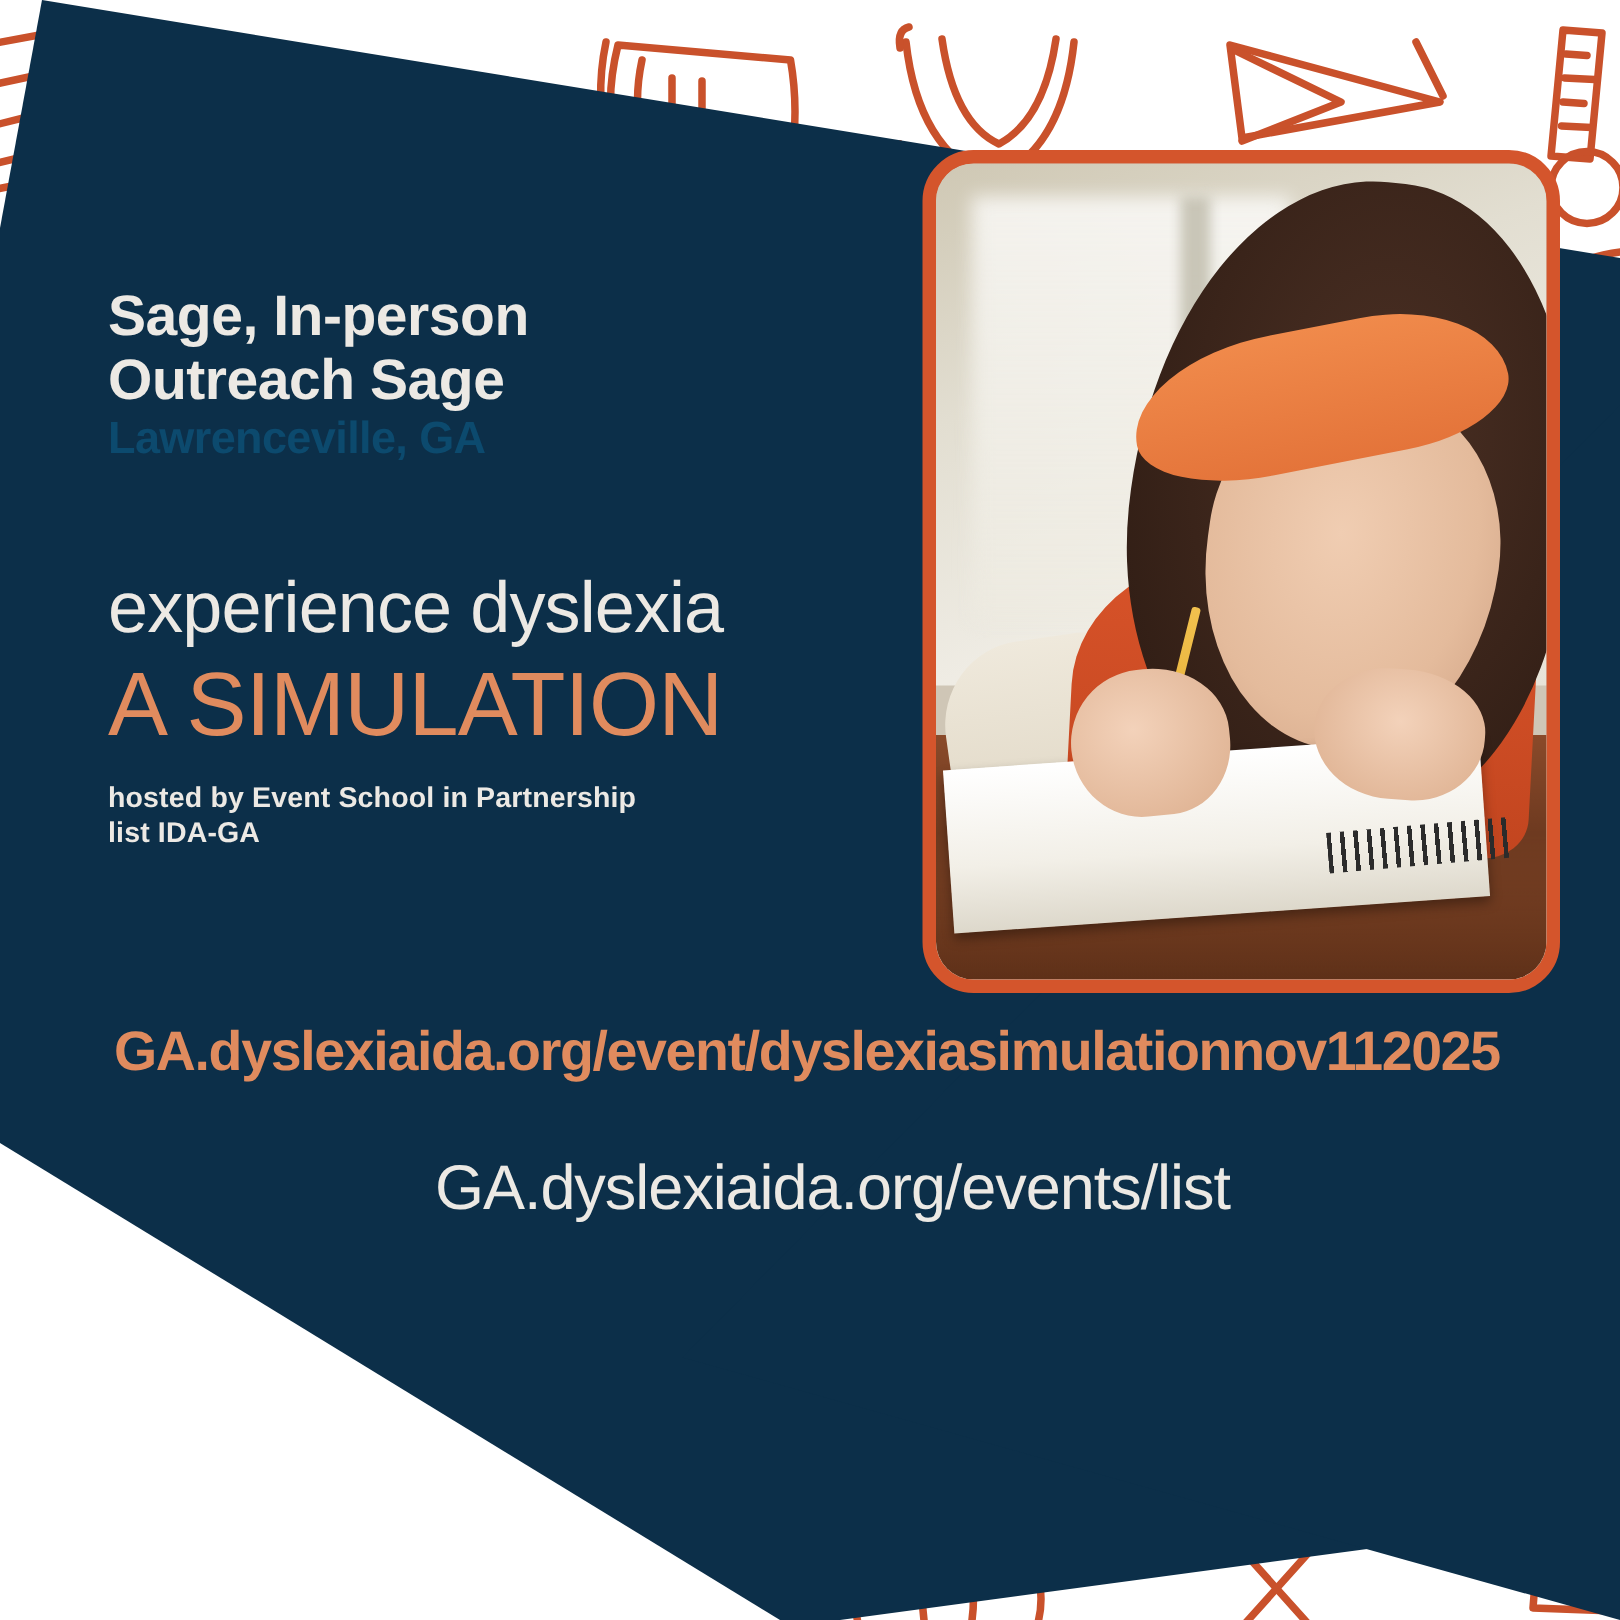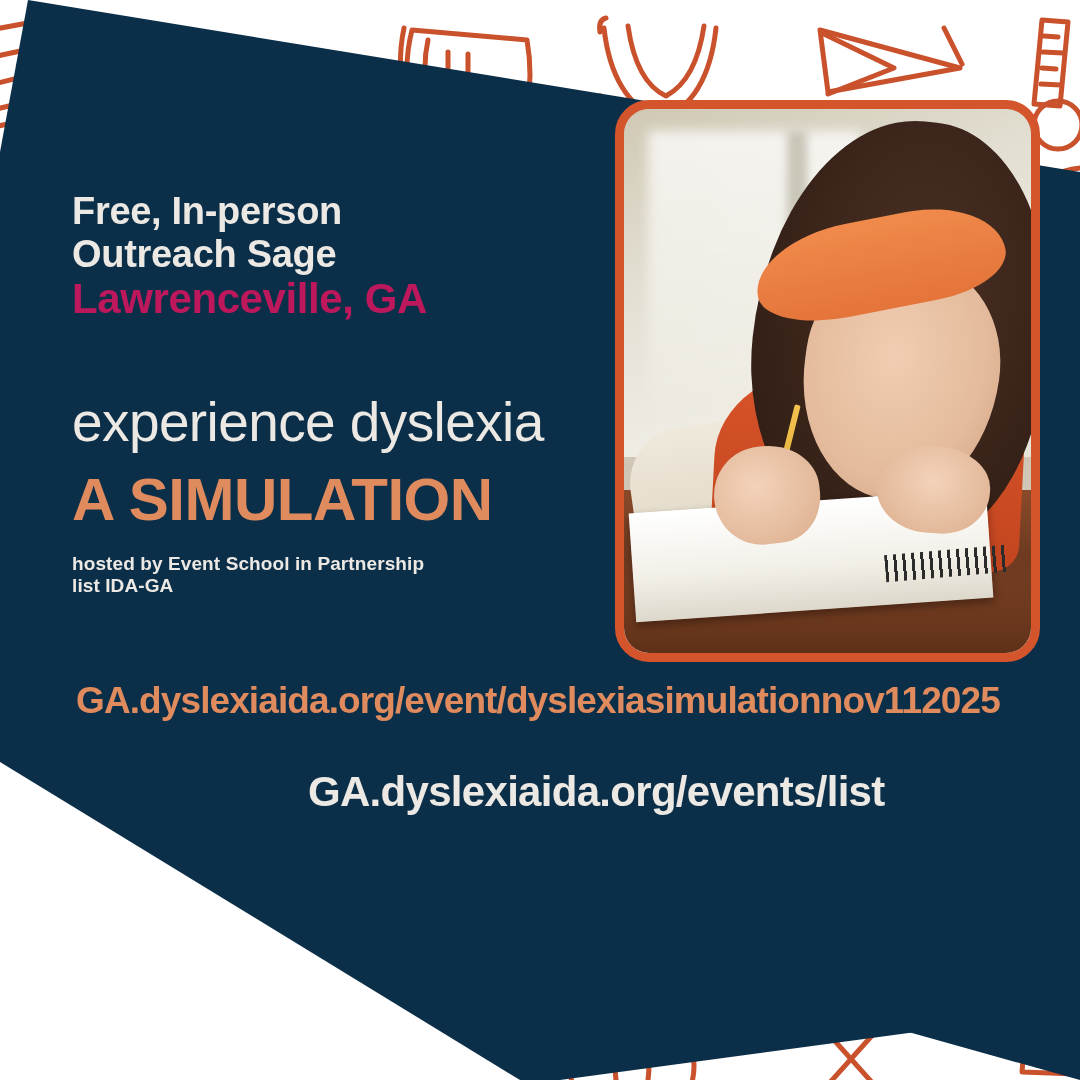--- a/index.html
+++ b/index.html
@@ -65,42 +65,42 @@
   }
   .date-line {
     color: #E08B5E;
     font-size: 56px;
     font-weight: bold;
     letter-spacing: -0.5px;
     line-height: 1.06;
     margin: 22px 0 0 0;
   }
   .city-line {
-    color: #be185d;
-    font-size: 42px;
+    color: #0c4a6e;
+    font-size: 30px;
     font-weight: bold;
     letter-spacing: -0.4px;
     line-height: 1.06;
     margin: 2px 0 0 0;
   }
   .headline-1 {
     color: #ECE9E4;
-    font-size: 55px;
+    font-size: 48px;
     font-weight: normal;
     letter-spacing: -0.6px;
     line-height: 1.05;
     margin: 72px 0 0 0;
   }
   .headline-2 {
     color: #E08B5E;
     font-size: 60px;
-    font-weight: bold;
+    font-weight: normal;
     letter-spacing: -0.5px;
     line-height: 1.02;
-    margin: 18px 0 0 0;
+    margin: 8px 0 0 0;
   }
   .hosted {
     color: #ECE9E4;
     font-size: 19px;
     font-weight: bold;
     line-height: 1.18;
     letter-spacing: 0.1px;
     margin: 22px 0 0 0;
   }
 
@@ -112,25 +112,25 @@
     top: 680px;
     color: #E08B5E;
     font-size: 37px;
     font-weight: bold;
     letter-spacing: -0.9px;
     white-space: nowrap;
   }
   .url-secondary {
     position: absolute;
     z-index: 6;
-    left: 308px;
+    left: 290px;
     top: 768px;
     color: #ECE9E4;
     font-size: 42px;
-    font-weight: bold;
+    font-weight: normal;
     letter-spacing: -0.7px;
     white-space: nowrap;
     text-align: center;
   }
 
   
   .photo-frame {
     position: absolute;
     z-index: 5;
     left: 615px;
@@ -385,21 +385,21 @@
       <div class="ph-notebook"></div>
       <div class="ph-spiral"></div>
       <div class="ph-pencil"></div>
       <div class="ph-hand-l"></div>
       <div class="ph-hand-r"></div>
     </div>
   </div>
 
   <div class="text-block">
     <p class="eyebrow">
-      <span>Free, In-person</span><br>
+      <span>Sage, In-person</span><br>
       <span>Outreach Sage</span>
     </p>
     <p class="city-line">Lawrenceville, GA</p>
     <p class="headline-1">experience dyslexia</p>
     <p class="headline-2">A SIMULATION</p>
     <p class="hosted">
       <span>hosted by Event School in Partnership</span><br>
       <span>list IDA-GA</span>
     </p>
   </div>

